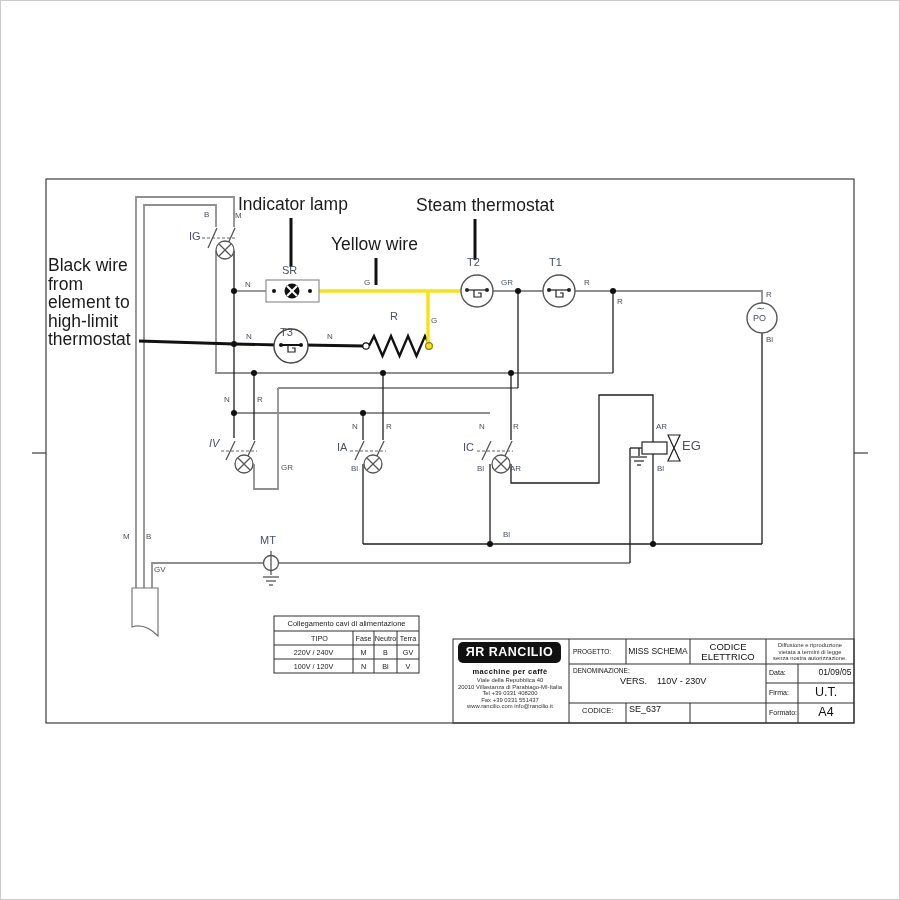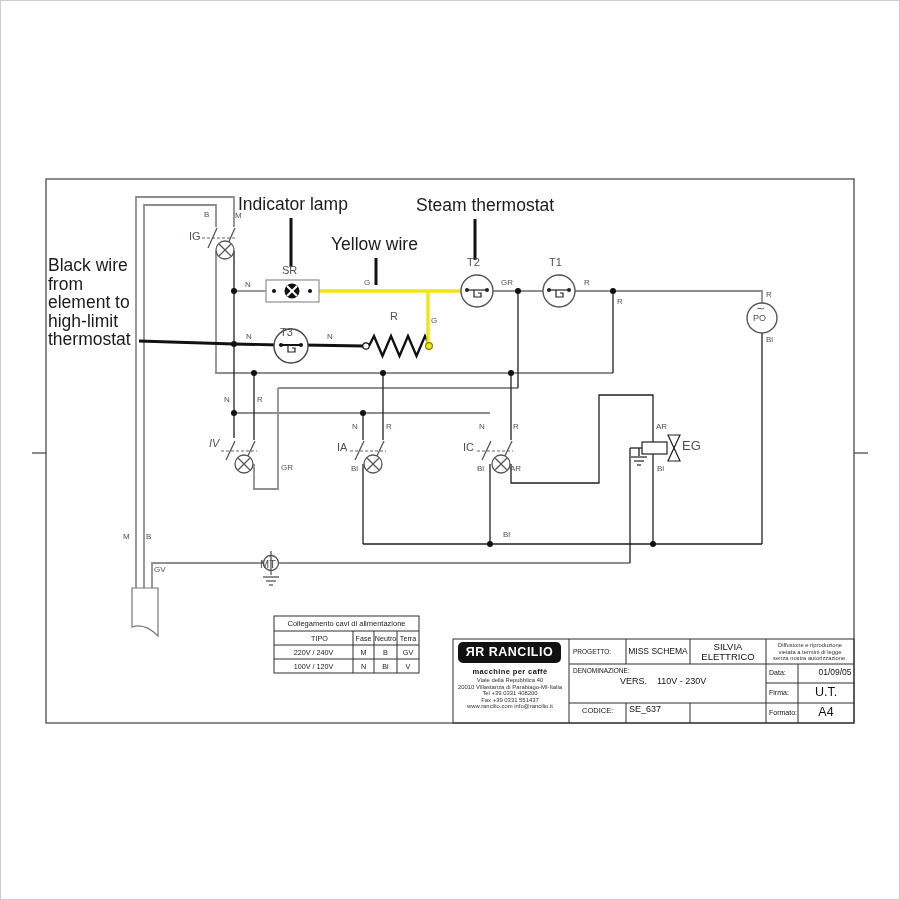--- a/index.html
+++ b/index.html
@@ -249,21 +249,21 @@
 
 <div class="tb logo-text">ЯR RANCILIO</div>
 <div class="tb tagline">macchine per caffè</div>
 <div class="tb addr" style="top:676px">Viale della Repubblica 40</div>
 <div class="tb addr" style="top:682.5px">20010 Villastanza di Parabiago-MI-Italia</div>
 <div class="tb addr" style="top:689px">Tel +39 0331 408200</div>
 <div class="tb addr" style="top:695.5px">Fax +39 0331 551437</div>
 <div class="tb addr" style="top:702px">www.rancilio.com   info@rancilio.it</div>
 <div class="tb" style="left:572px;top:647px;font-size:6.5px">PROGETTO:</div>
 <div class="tb c" style="left:626px;top:645px;width:62px;font-size:8.5px">MISS SCHEMA</div>
-<div class="tb c" style="left:690px;top:640px;width:74px;font-size:9.5px">SILVIA</div>
+<div class="tb c" style="left:690px;top:640px;width:74px;font-size:9.5px">CODICE</div>
 <div class="tb c" style="left:690px;top:650px;width:74px;font-size:9.5px">ELETTRICO</div>
 <div class="tb notice" style="top:641px">Diffusione e riproduzione</div>
 <div class="tb notice" style="top:647.5px">vietata a termini di legge</div>
 <div class="tb notice" style="top:654px">senza nostra autorizzazione.</div>
 <div class="tb" style="left:572px;top:666px;font-size:6.5px">DENOMINAZIONE:</div>
 <div class="tb" style="left:619px;top:675px;font-size:9px">VERS.</div>
 <div class="tb" style="left:656px;top:675px;font-size:9px">110V - 230V</div>
 <div class="tb" style="left:581px;top:705px;font-size:7.5px">CODICE:</div>
 <div class="tb" style="left:628px;top:703px;font-size:9px">SE_637</div>
 <div class="tb" style="left:768px;top:668px;font-size:7px">Data:</div>
@@ -304,16 +304,16 @@
     <span class="cl" style="left: 188px; top: 229px;">IG</span>
     <span class="cl" style="left: 281px; top: 263px;">SR</span>
     <span class="cl" style="left: 466px; top: 255px;">T2</span>
     <span class="cl" style="left: 548px; top: 255px;">T1</span>
     <span class="cl" style="left: 279px; top: 317px; margin-top: 8px;">T3</span>
     <span class="cl" style="left: 389px; top: 309px;">R</span>
     <span class="cl" style="left: 208px; top: 436px; font-style: italic;">IV</span>
     <span class="cl" style="left: 336px; top: 440px;">IA</span>
     <span class="cl" style="left: 462px; top: 440px; text-align: right;">IC</span>
     <span class="cl" style="left: 681px; top: 437px; font-size: 13px;">EG</span>
-    <span class="cl" style="left: 259px; top: 533px; margin-top: 24px;">MT</span>
+    <span class="cl" style="left: 259px; top: 533px;">MT</span>
     <span class="cl" style="left: 755px; top: 301px; font-size: 11px;">∼</span>
     <span class="cl" style="left: 752px; top: 312px; font-size: 9px;">PO</span>
   </div>
 
 </body></html>

